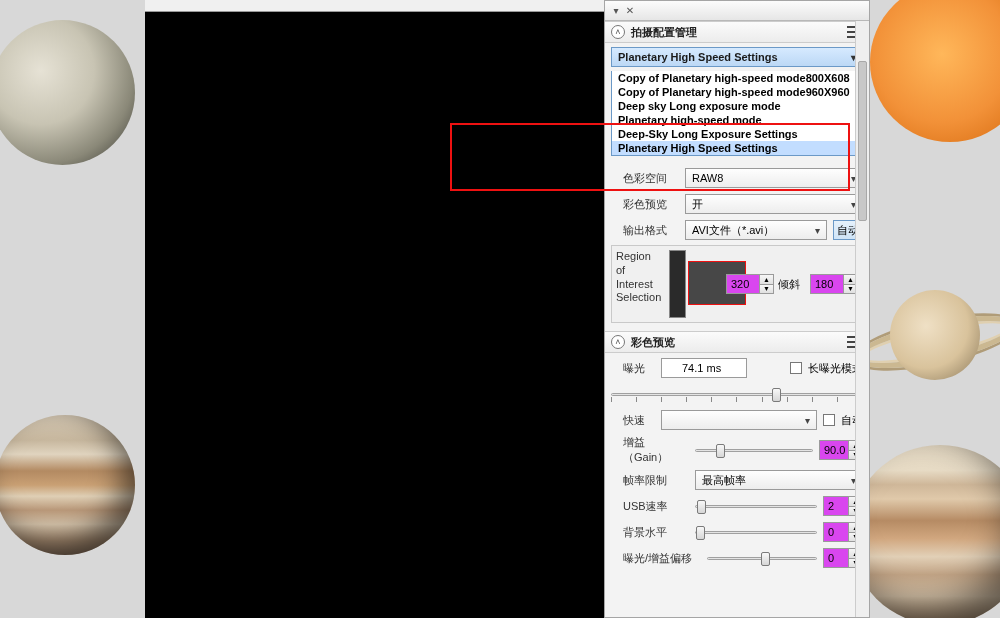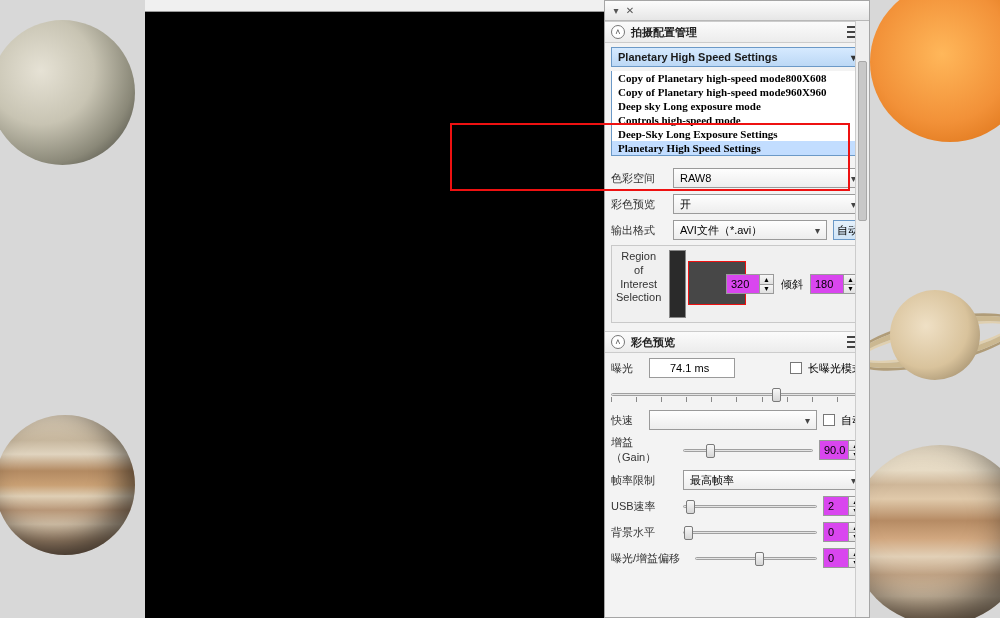--- a/index.html
+++ b/index.html
@@ -90,43 +90,43 @@
   .section-body { padding: 4px 6px 8px 6px; display: flex; flex-direction: column; gap: 4px; }
 
   .preset-select {
     height: 20px; background: linear-gradient(#d6eaff,#bcd8f5);
     border: 1px solid #6b99c7; display: flex; align-items: center; padding: 0 6px;
     font-size: 11px; font-weight: bold; color: #1a1a1a; position: relative; cursor: pointer;
   }
   .preset-select::after { content: "▾"; position: absolute; right: 6px; font-size: 10px; color: #333; }
   .preset-dropdown {
     background: #fff; border: 1px solid #6b99c7; border-top: none;
-    font-size: 11px; font-weight: bold; font-family: Liberation Serif, serif;
+    font-size: 11px; font-weight: bold;
   }
   .preset-dropdown .opt { padding: 1px 6px; white-space: nowrap; overflow: hidden; cursor: pointer; }
   .preset-dropdown .opt.sel { background: #c2ddff; }
 
   .row { display: flex; align-items: center; gap: 6px; min-height: 22px; }
-  .row .lbl { width: 56px; color: #333; }
+  .row .lbl { width: 56px; color: #333; margin-left: 12px; }
   .row .lbl-wide { width: 66px; }
   .combo {
     flex: 1; height: 20px; border: 1px solid #9a9a9a; background: linear-gradient(#fefefe,#ededed);
     display: flex; align-items: center; padding: 0 6px; position: relative; cursor: pointer;
   }
   .combo::after { content: "▾"; position: absolute; right: 6px; font-size: 10px; color: #444; }
   .btn-auto {
     width: 30px; height: 20px; border: 1px solid #6b99c7; background: linear-gradient(#e6f1fb,#cfe4f7);
     display: flex; align-items: center; justify-content: center; font-size: 11px; cursor: pointer;
   }
   .txt-input {
     height: 20px; border: 1px solid #9a9a9a; background: #fff;
     padding: 0 20px; display: flex; align-items: center;
   }
 
-  .roi-box { display: flex; gap: 8px; padding: 4px; border: 1px solid #c9c9c9; background: #f0f0f0; text-align: center; }
+  .roi-box { display: flex; gap: 8px; padding: 4px; border: 1px solid #c9c9c9; background: #f0f0f0; }
   .roi-label { width: 54px; font-size: 11px; color: #333; line-height: 1.25; }
   .roi-preview {
     width: 95px; height: 68px; background: #2a2a2a; border: 1px solid #888;
     position: relative;
   }
   .roi-preview .sel-rect {
     position: absolute; left: 18px; top: 10px; width: 58px; height: 44px;
     border: 1px solid #e11; background: #474747;
   }
   .roi-right { display: flex; flex-direction: row; gap: 4px; flex: 1; }
@@ -205,21 +205,21 @@
   </div>
 
   <div class="section-body">
     <div class="preset-select">
       <span>Planetary High Speed Settings</span>
     </div>
     <div class="preset-dropdown">
       <div class="opt">Copy of Planetary high-speed mode800X608</div>
       <div class="opt">Copy of Planetary high-speed mode960X960</div>
       <div class="opt">Deep sky Long exposure mode</div>
-      <div class="opt">Controls high-speed mode</div>
+      <div class="opt">Planetary high-speed mode</div>
       <div class="opt">Deep-Sky Long Exposure Settings</div>
       <div class="opt sel">Planetary High Speed Settings</div>
     </div>
 
     <div class="spacer-v"></div>
 
     <div class="row">
       <span class="lbl">色彩空间</span>
       <div class="combo">
         <span>RAW8</span>

